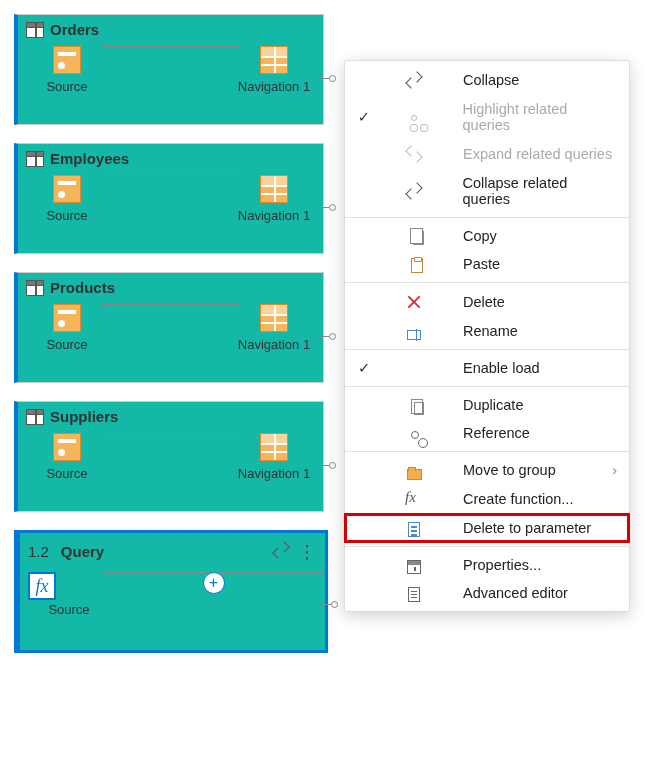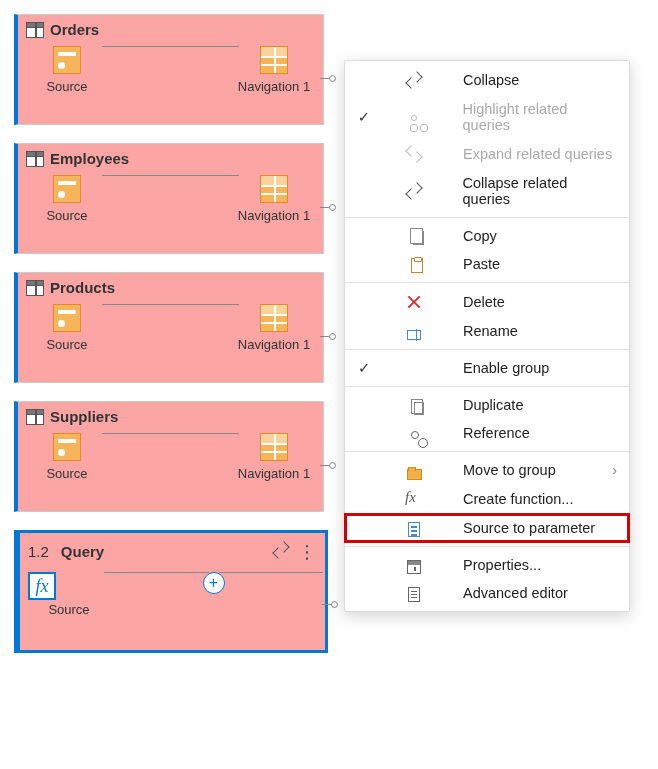--- a/index.html
+++ b/index.html
@@ -13,21 +13,21 @@
     width: 658px;
     height: 769px;
     position: relative;
   }
 
   .query-card {
     border: 1px solid #ccc;
     border-left: 4px solid #0078d4;
     margin-bottom: 18px;
     width: 310px;
-    background: #fca5a5;
+    background: #14b8a6;
     position: relative;
   }
   .query-card.selected {
     border: 3px solid #0078d4;
     border-left-width: 6px;
     width: 314px;
   }
   .card-header {
     display: flex;
     align-items: center;
@@ -402,21 +402,21 @@
         <span class="mi mi-rename"></span>
       </span>
     <span>Rename</span>
   </div>
 
   <div class="ctx-sep"></div>
 
   <div class="ctx-item">
     <span class="chk">✓</span>
     <span class="ci-icon"></span>
-    <span>Enable group</span>
+    <span>Enable load</span>
   </div>
 
   <div class="ctx-sep"></div>
 
   <div class="ctx-item">
     <span class="chk"></span>
     <span class="ci-icon">
         <span class="mi mi-dup"></span>
       </span>
     <span>Duplicate</span>
@@ -444,21 +444,21 @@
     <span class="ci-icon">
         <span class="mi mi-fx">fx</span>
       </span>
     <span>Create function...</span>
   </div>
   <div class="ctx-item highlighted">
     <span class="chk"></span>
     <span class="ci-icon">
         <span class="mi mi-param"></span>
       </span>
-    <span>Source to parameter</span>
+    <span>Delete to parameter</span>
   </div>
 
   <div class="ctx-sep"></div>
 
   <div class="ctx-item">
     <span class="chk"></span>
     <span class="ci-icon">
         <span class="mi mi-props"></span>
       </span>
     <span>Properties...</span>

